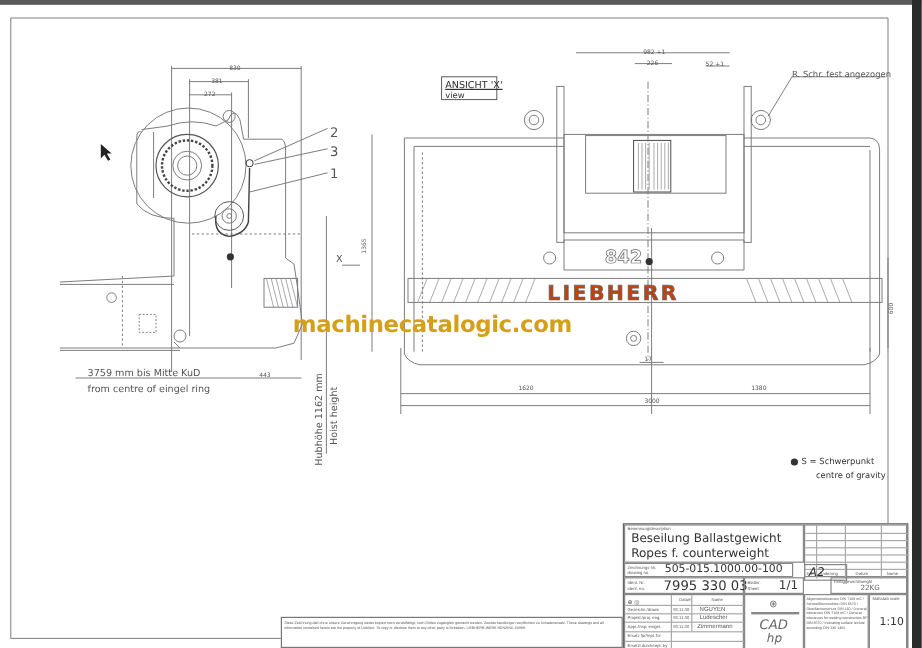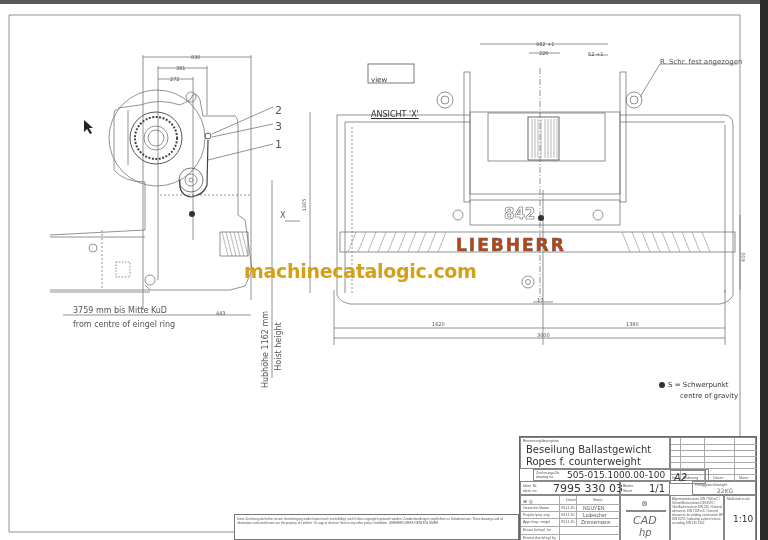--- a/index.html
+++ b/index.html
@@ -156,21 +156,21 @@
   <span class="txt" style="left:216px;top:306px;font-size:5px;">443</span>
   <span class="txt" style="left:275px;top:100px;font-size:11px;">2</span>
   <span class="txt" style="left:275px;top:116px;font-size:11px;">3</span>
   <span class="txt" style="left:275px;top:134px;font-size:11px;">1</span>
   <span class="txt" style="left:280px;top:207px;font-size:8px;">X</span>
   <span class="txt" style="left:73px;top:302px;font-size:8px;">3759 mm bis Mitte KuD</span>
   <span class="txt" style="left:73px;top:316px;font-size:8px;">from centre of eingel ring</span>
   <span class="txt" style="left:227px;top:341px;font-size:8px;transform:rotate(-90deg);transform-origin:center;">Hubhöhe 1162 mm</span>
   <span class="txt" style="left:254px;top:338px;font-size:8px;transform:rotate(-90deg);transform-origin:center;">Hoist height</span>
 
-  <span class="txt" style="left:371px;top:62px;font-size:8px;text-decoration:underline;color:#333;margin-top:44px;">ANSICHT 'X'</span>
+  <span class="txt" style="left:371px;top:62px;font-size:8px;text-decoration:underline;color:#333;">ANSICHT 'X'</span>
   <span class="txt" style="left:371px;top:72px;font-size:7px;color:#333;text-align:right;">view</span>
   <span class="txt" style="left:536px;top:37px;font-size:5px;">982 +1</span>
   <span class="txt" style="left:539px;top:46px;font-size:5px;">226</span>
   <span class="txt" style="left:588px;top:47px;font-size:5px;">52 +1</span>
   <span class="txt" style="left:660px;top:54px;font-size:7px;">R. Schr. fest angezogen</span>
   <span class="txt" style="left:504px;top:201px;font-size:15px;font-weight:bold;color:#fff;-webkit-text-stroke:0.6px #666;">842</span>
   <span class="txt" style="left:456px;top:231px;font-size:17px;font-weight:bold;color:#c2410c;-webkit-text-stroke:0.6px #666;letter-spacing:2px;">LIEBHERR</span>
   <span class="txt" style="left:738px;top:250px;font-size:5px;transform:rotate(-90deg);">600</span>
   <span class="txt" style="left:537px;top:293px;font-size:5px;">17</span>
   <span class="txt" style="left:432px;top:317px;font-size:5px;">1620</span>
@@ -203,21 +203,21 @@
       <div style="position:absolute;left:0;top:36px;width:86px;height:0;border-top:1px solid #aaa;"></div>
       <div style="position:absolute;left:9px;top:0;width:0;height:44px;border-left:1px solid #aaa;"></div>
       <div style="position:absolute;left:33px;top:0;width:0;height:44px;border-left:1px solid #aaa;"></div>
       <div style="position:absolute;left:63px;top:0;width:0;height:44px;border-left:1px solid #aaa;"></div>
       <span class="small" style="left:1px;top:38px;">Ind.</span>
       <span class="small" style="left:12px;top:38px;">Änderung</span>
       <span class="small" style="left:42px;top:38px;">Datum</span>
       <span class="small" style="left:68px;top:38px;">Name</span>
     </div>
 
-    <div class="tbcell" style="left:13px;top:32px;width:176px;height:12px;">
+    <div class="tbcell" style="left:0;top:32px;width:141px;height:12px;">
       <span class="small" style="left:2px;top:1px;">Zeichnungs-Nr.</span>
       <span class="small" style="left:2px;top:5px;">drawing no.</span>
       <span class="big" style="left:33px;top:0px;font-size:9px;">505-015.1000.00-100</span>
     </div>
 
     <div class="tbcell" style="left:0;top:44px;width:100px;height:14px;">
       <span class="small" style="left:2px;top:2px;">Ident. Nr.</span>
       <span class="small" style="left:2px;top:7px;">ident. no.</span>
       <span class="big" style="left:32px;top:0px;font-size:11px;">7995 330 03</span>
     </div>

